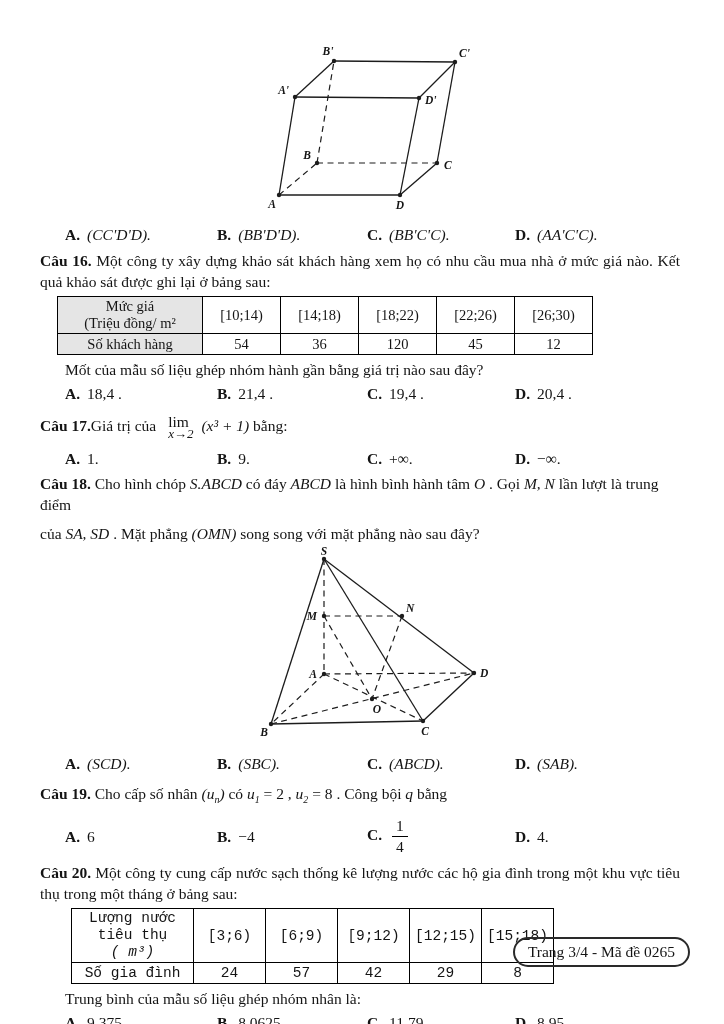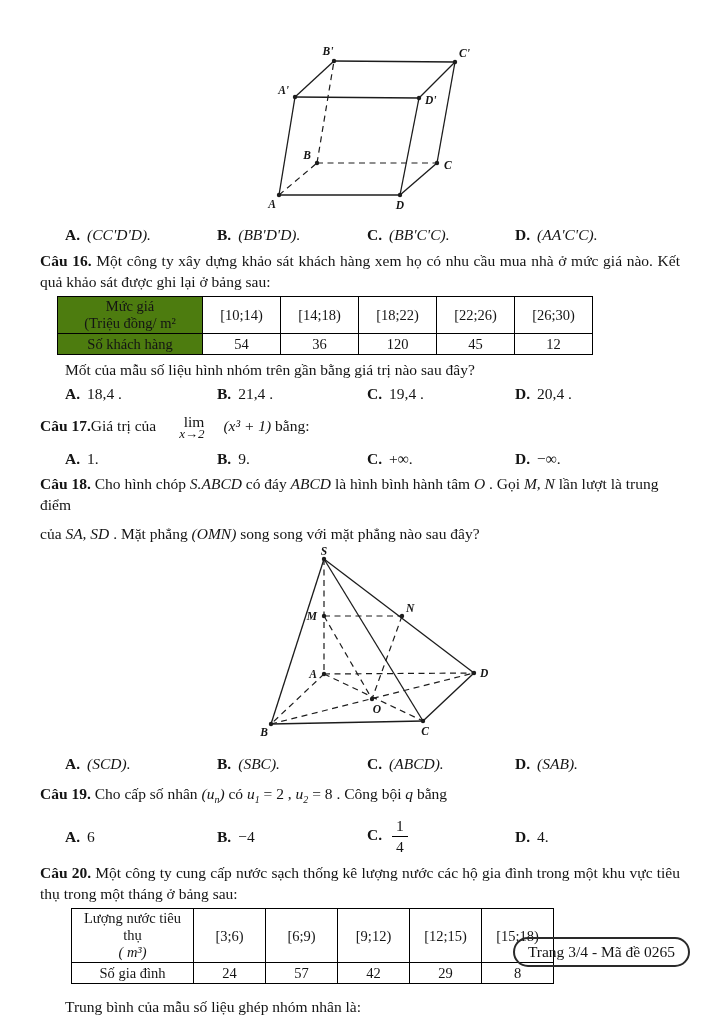--- a/index.html
+++ b/index.html
@@ -18,28 +18,28 @@
   .figwrap1 { margin:45px 0 0 212px; }
   .figwrap2 { margin:2px 0 0 196px; }
   svg text { font-family:"Liberation Serif", serif; font-size:11.5px; font-weight:bold; font-style:italic; fill:#141414; }
   svg line { stroke:#1c1c1c; stroke-width:1.3; }
   svg line.dash { stroke-dasharray:6 4.5; stroke-width:1.2; }
   svg circle { fill:#1c1c1c; }
   
   table { border-collapse:collapse; font-size:14.5px; }
   table td { border:1px solid #000; text-align:center; padding:1px 4px; line-height:18px; }
   .t1 { margin:4px 0 4px 17px; border:1.5px solid #000; }
-  .t2 { margin:4px 0 12px 31px; border:1.5px solid #000; }
-  .t1 td.c0 { width:145px; background:#4d7c0f; }
+  .t2 { margin:4px 0 4px 31px; border:1.5px solid #000;font-family:Liberation Mono, monospace; }
+  .t1 td.c0 { width:145px; background:#e5e5e5; }
   .t1 td.bin { width:78px; }
   .t2 td.c0 { width:122px; }
   .t2 td.bin { width:72px; }
   td .hd2 { line-height:17px; }
   
-  .lim { display:inline-flex; flex-direction:column; align-items:flex-end; vertical-align:-8px; margin:0 19px; line-height:15px; }
+  .lim { display:inline-flex; flex-direction:column; align-items:flex-start; vertical-align:-8px; margin:0 8px; line-height:15px; }
   .lim-word { font-style:normal; }
   .lim-sub { font-size:13px; font-style:italic; line-height:10px; }
   .q17row { display:flex; align-items:center; height:38px; margin-top:3px; }
   
   .frac { display:inline-flex; flex-direction:column; align-items:center; vertical-align:middle; margin:0 3px; }
   .frac .num { display:block; border-bottom:1.2px solid #000; padding:0 4px 1px 4px; line-height:18px; }
   .frac .den { display:block; padding-top:1px; line-height:18px; }
   .q19row { margin-top:9px; line-height:22px; }
   .opts19 { min-height:44px; }
   sub.msub { font-size:10px; font-style:italic; }
@@ -113,21 +113,21 @@
       <td class="c0">Số khách hàng</td>
       <td>54</td>
       <td>36</td>
       <td>120</td>
       <td>45</td>
       <td>12</td>
     </tr>
   </tbody>
     </table>
 
-  <div class="qline indent">Mốt của mẫu số liệu hình nhóm trên gần bằng giá trị nào sau đây?</div>
+  <div class="qline indent">Mốt của mẫu số liệu ghép nhóm hành gần bằng giá trị nào sau đây?</div>
 
   <div class="opts">
     <div><span class="opt-label">A.</span><span>18,4 .</span></div>
     <div><span class="opt-label">B.</span><span>21,4 .</span></div>
     <div><span class="opt-label">C.</span><span>19,4 .</span></div>
     <div><span class="opt-label">D.</span><span>20,4 .</span></div>
   </div>
 
   <div class="q17row">
     <span class="q-label">Câu 17.</span>

